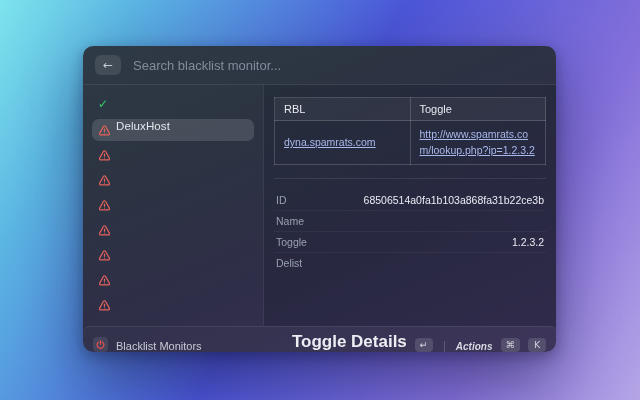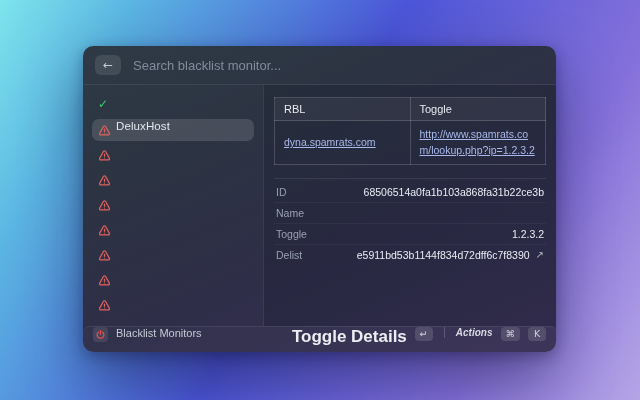--- a/index.html
+++ b/index.html
@@ -34,30 +34,30 @@
   .alert-row.selected{background:rgba(255,255,255,.13);}
   .warn-svg{width:13px;height:13px;display:block;}
   
   .panel{flex:1;border-left:1px solid rgba(255,255,255,.09);background:rgba(8,10,24,.16);
     padding:12px 10px;box-sizing:border-box;display:flex;flex-direction:column;min-width:0;}
   table.rbl{width:100%;border-collapse:collapse;font-size:10.5px;table-layout:fixed;}
   table.rbl th,table.rbl td{border:1px solid rgba(255,255,255,.17);padding:5px 9px;text-align:left;vertical-align:middle;}
   table.rbl th{color:#e7eaf1;font-weight:500;font-size:11px;background:rgba(255,255,255,.05);}
   table.rbl a{color:#a8b9ec;text-decoration:underline;word-break:break-all;line-height:1.55;}
   .sep{border-top:1px solid rgba(255,255,255,.09);margin-top:13px;}
-  .meta{padding-top:3px;}
+  .meta{padding-top:3px;margin-top:8px;}
   .meta-row{display:flex;justify-content:space-between;align-items:center;
     padding:4px 2px;border-bottom:1px solid rgba(255,255,255,.045);font-size:10.5px;min-height:11px;}
   .meta-row:last-child{border-bottom:none;}
   .meta-label{color:#99a1b1;}
   .meta-value{color:#eaecf3;display:flex;align-items:center;gap:6px;}
   .ext{color:#b9bfcc;font-size:10px;}
   
   .ftr{height:25px;flex:0 0 25px;border-top:1px solid rgba(255,255,255,.08);
-    background:rgba(255,255,255,.025);display:flex;align-items:flex-start;gap:8px;padding:0 10px;border-radius:7px;}
+    background:rgba(255,255,255,.025);display:flex;align-items:flex-end;gap:8px;padding:0 10px;border-radius:7px;}
   .app-icon{width:15px;height:15px;border-radius:4px;background:rgba(255,255,255,.09);
     display:flex;align-items:center;justify-content:center;}
   .app-label{color:#c6cad4;font-size:11px;}
   .spacer{flex:1;}
   .toggle-label{color:#eceef3;font-size:17px;font-weight:700;}
   .actions-label{color:#d7dae2;font-size:10px;font-weight:600;font-style:italic;}
   .key{background:rgba(255,255,255,.13);border-radius:4px;padding:2px 5px;min-width:8px;text-align:center;
     color:#ccd0da;font-size:9.5px;line-height:10px;}
   .vdiv{width:1px;height:11px;background:rgba(255,255,255,.18);margin:0 3px;}
 </style>
@@ -166,24 +166,20 @@
         <div class="meta-row">
           <span class="meta-label">Name</span>
           <span class="meta-value"></span>
         </div>
         <div class="meta-row">
           <span class="meta-label">Toggle</span>
           <span class="meta-value">1.2.3.2</span>
         </div>
         <div class="meta-row">
           <span class="meta-label">Delist</span>
-          <span class="meta-value">
-            <span>e5911bd53b1144f834d72dff6c7f8390</span>
-            <span class="ext glyph">↗</span>
-          </span>
         </div>
       </div>
     </div>
   </div>
 
   <div class="ftr">
     <div class="app-icon">
       <svg width="9" height="9" viewBox="0 0 24 24" fill="none" stroke="#e0524e" stroke-width="3.4" stroke-linecap="round">
         <path d="M7 5.5 A9 9 0 1 0 17 5.5"></path>
           <line x1="12" y1="2" x2="12" y2="11"></line>

